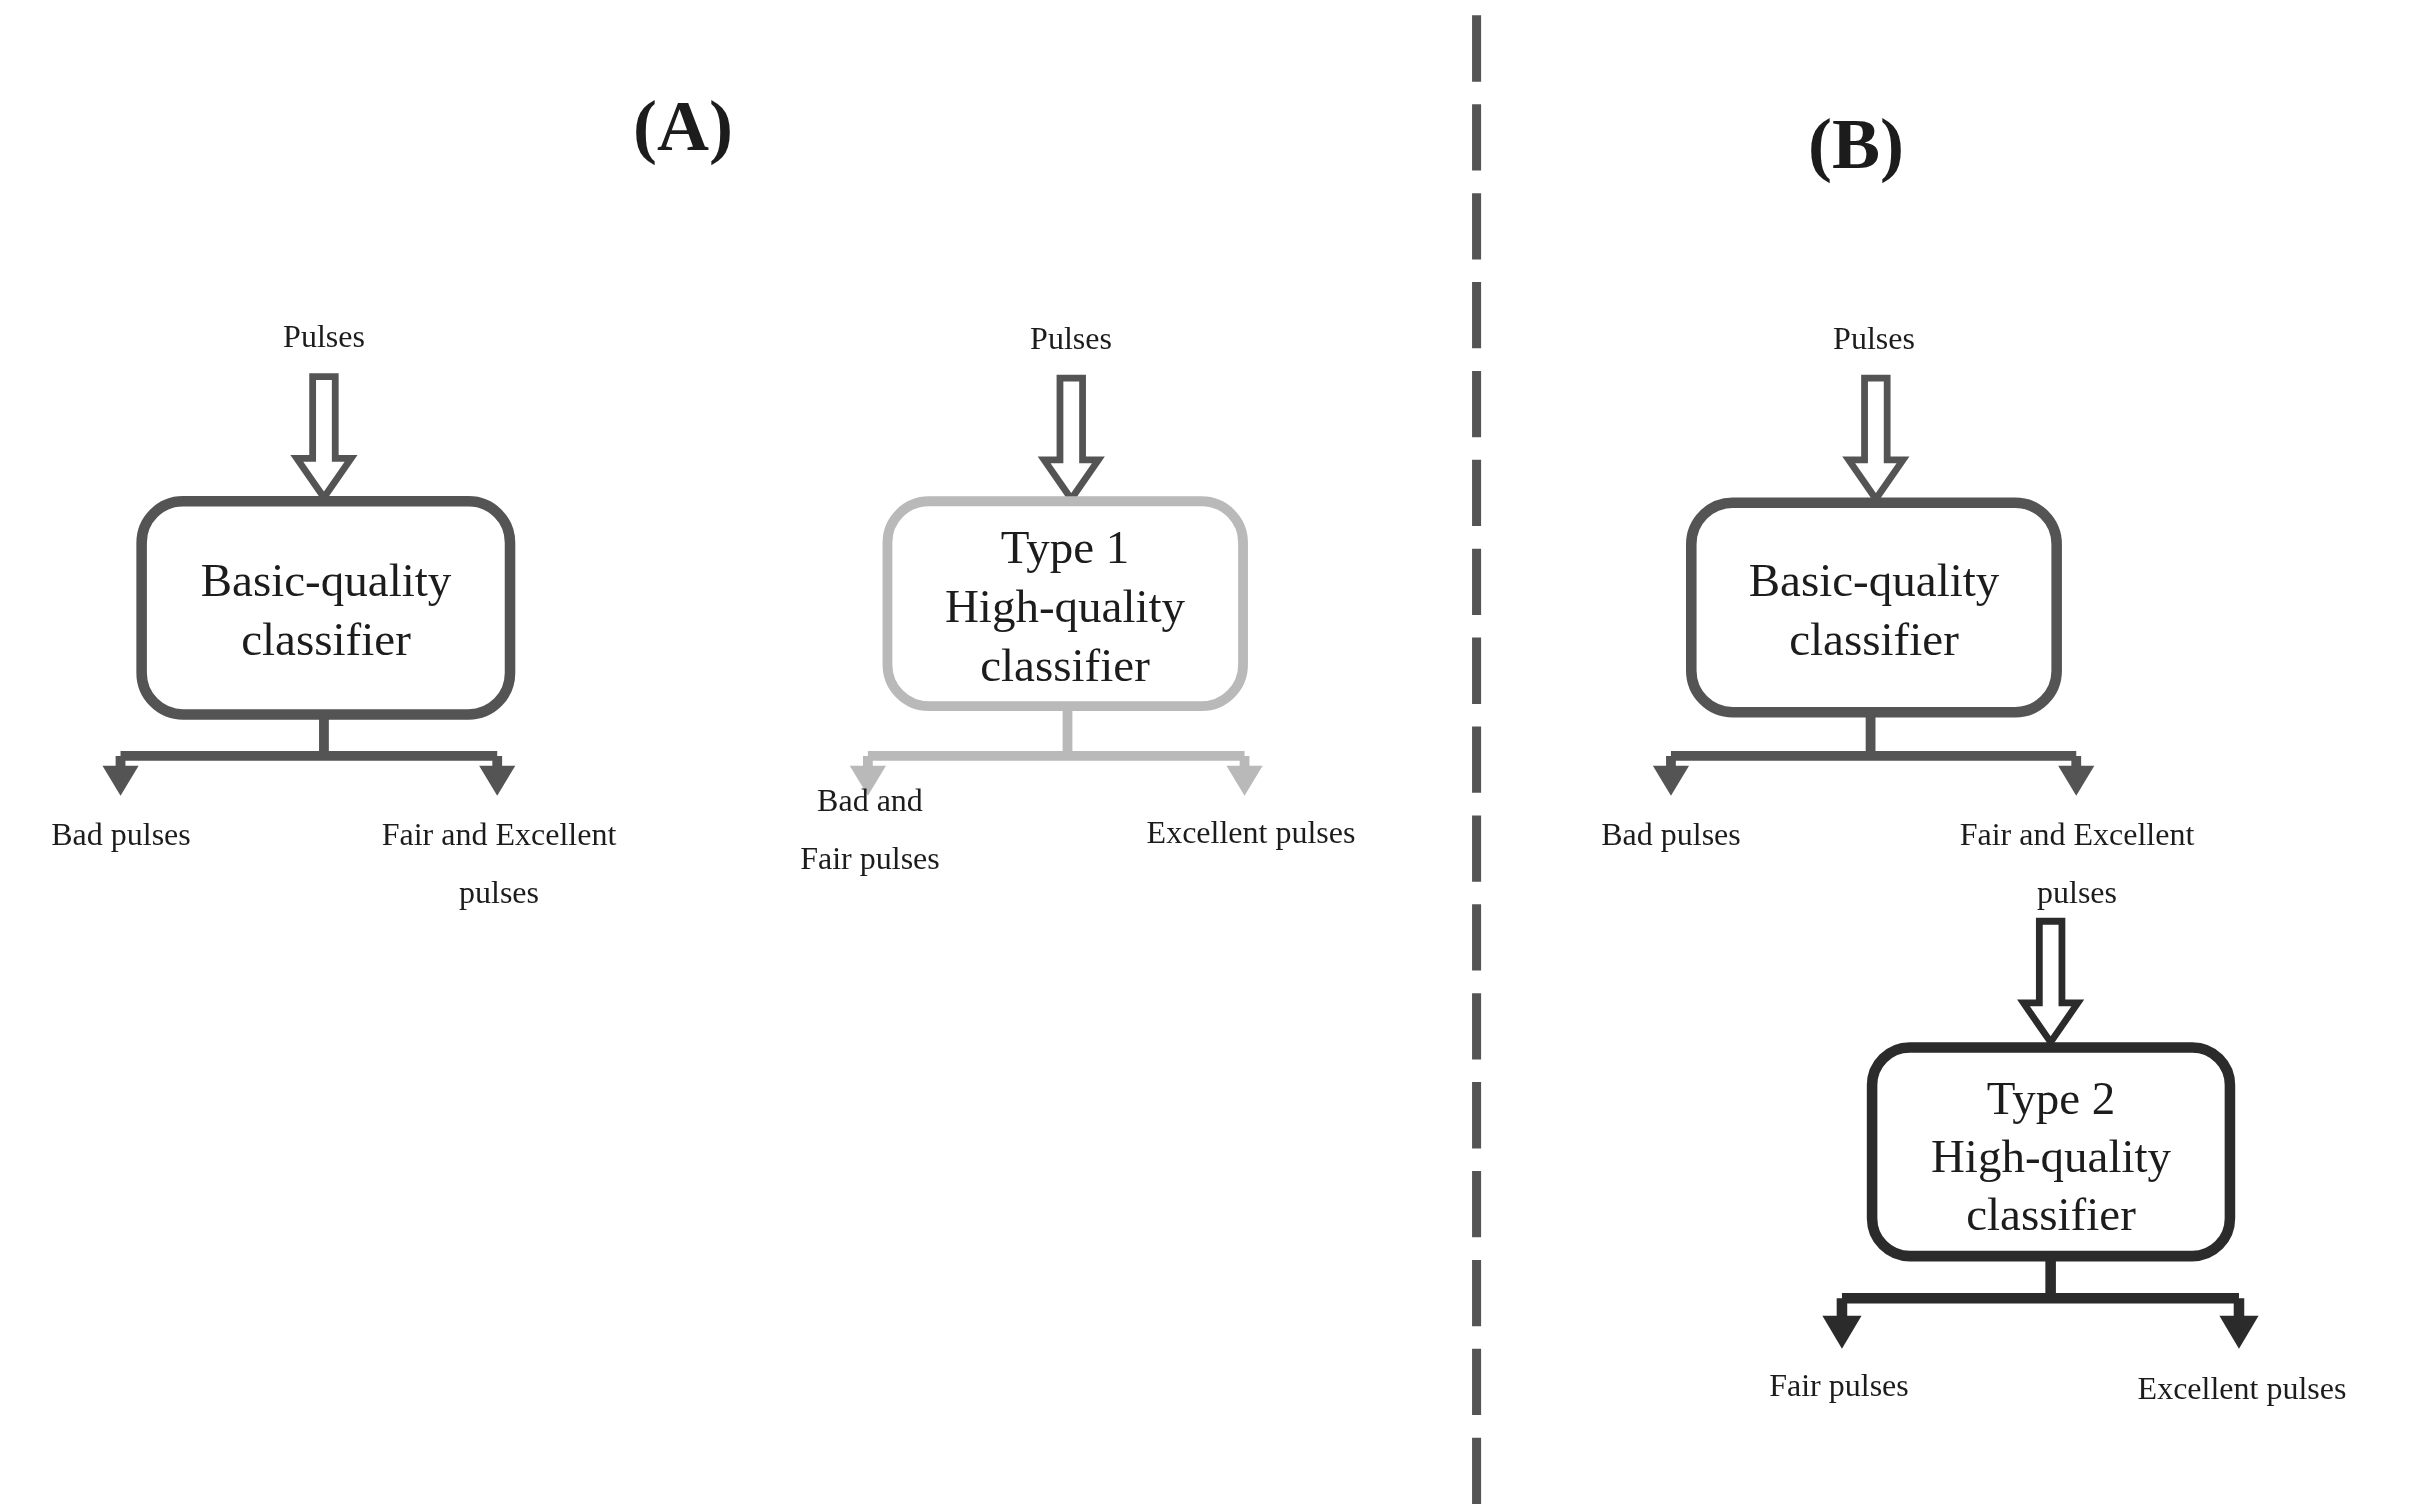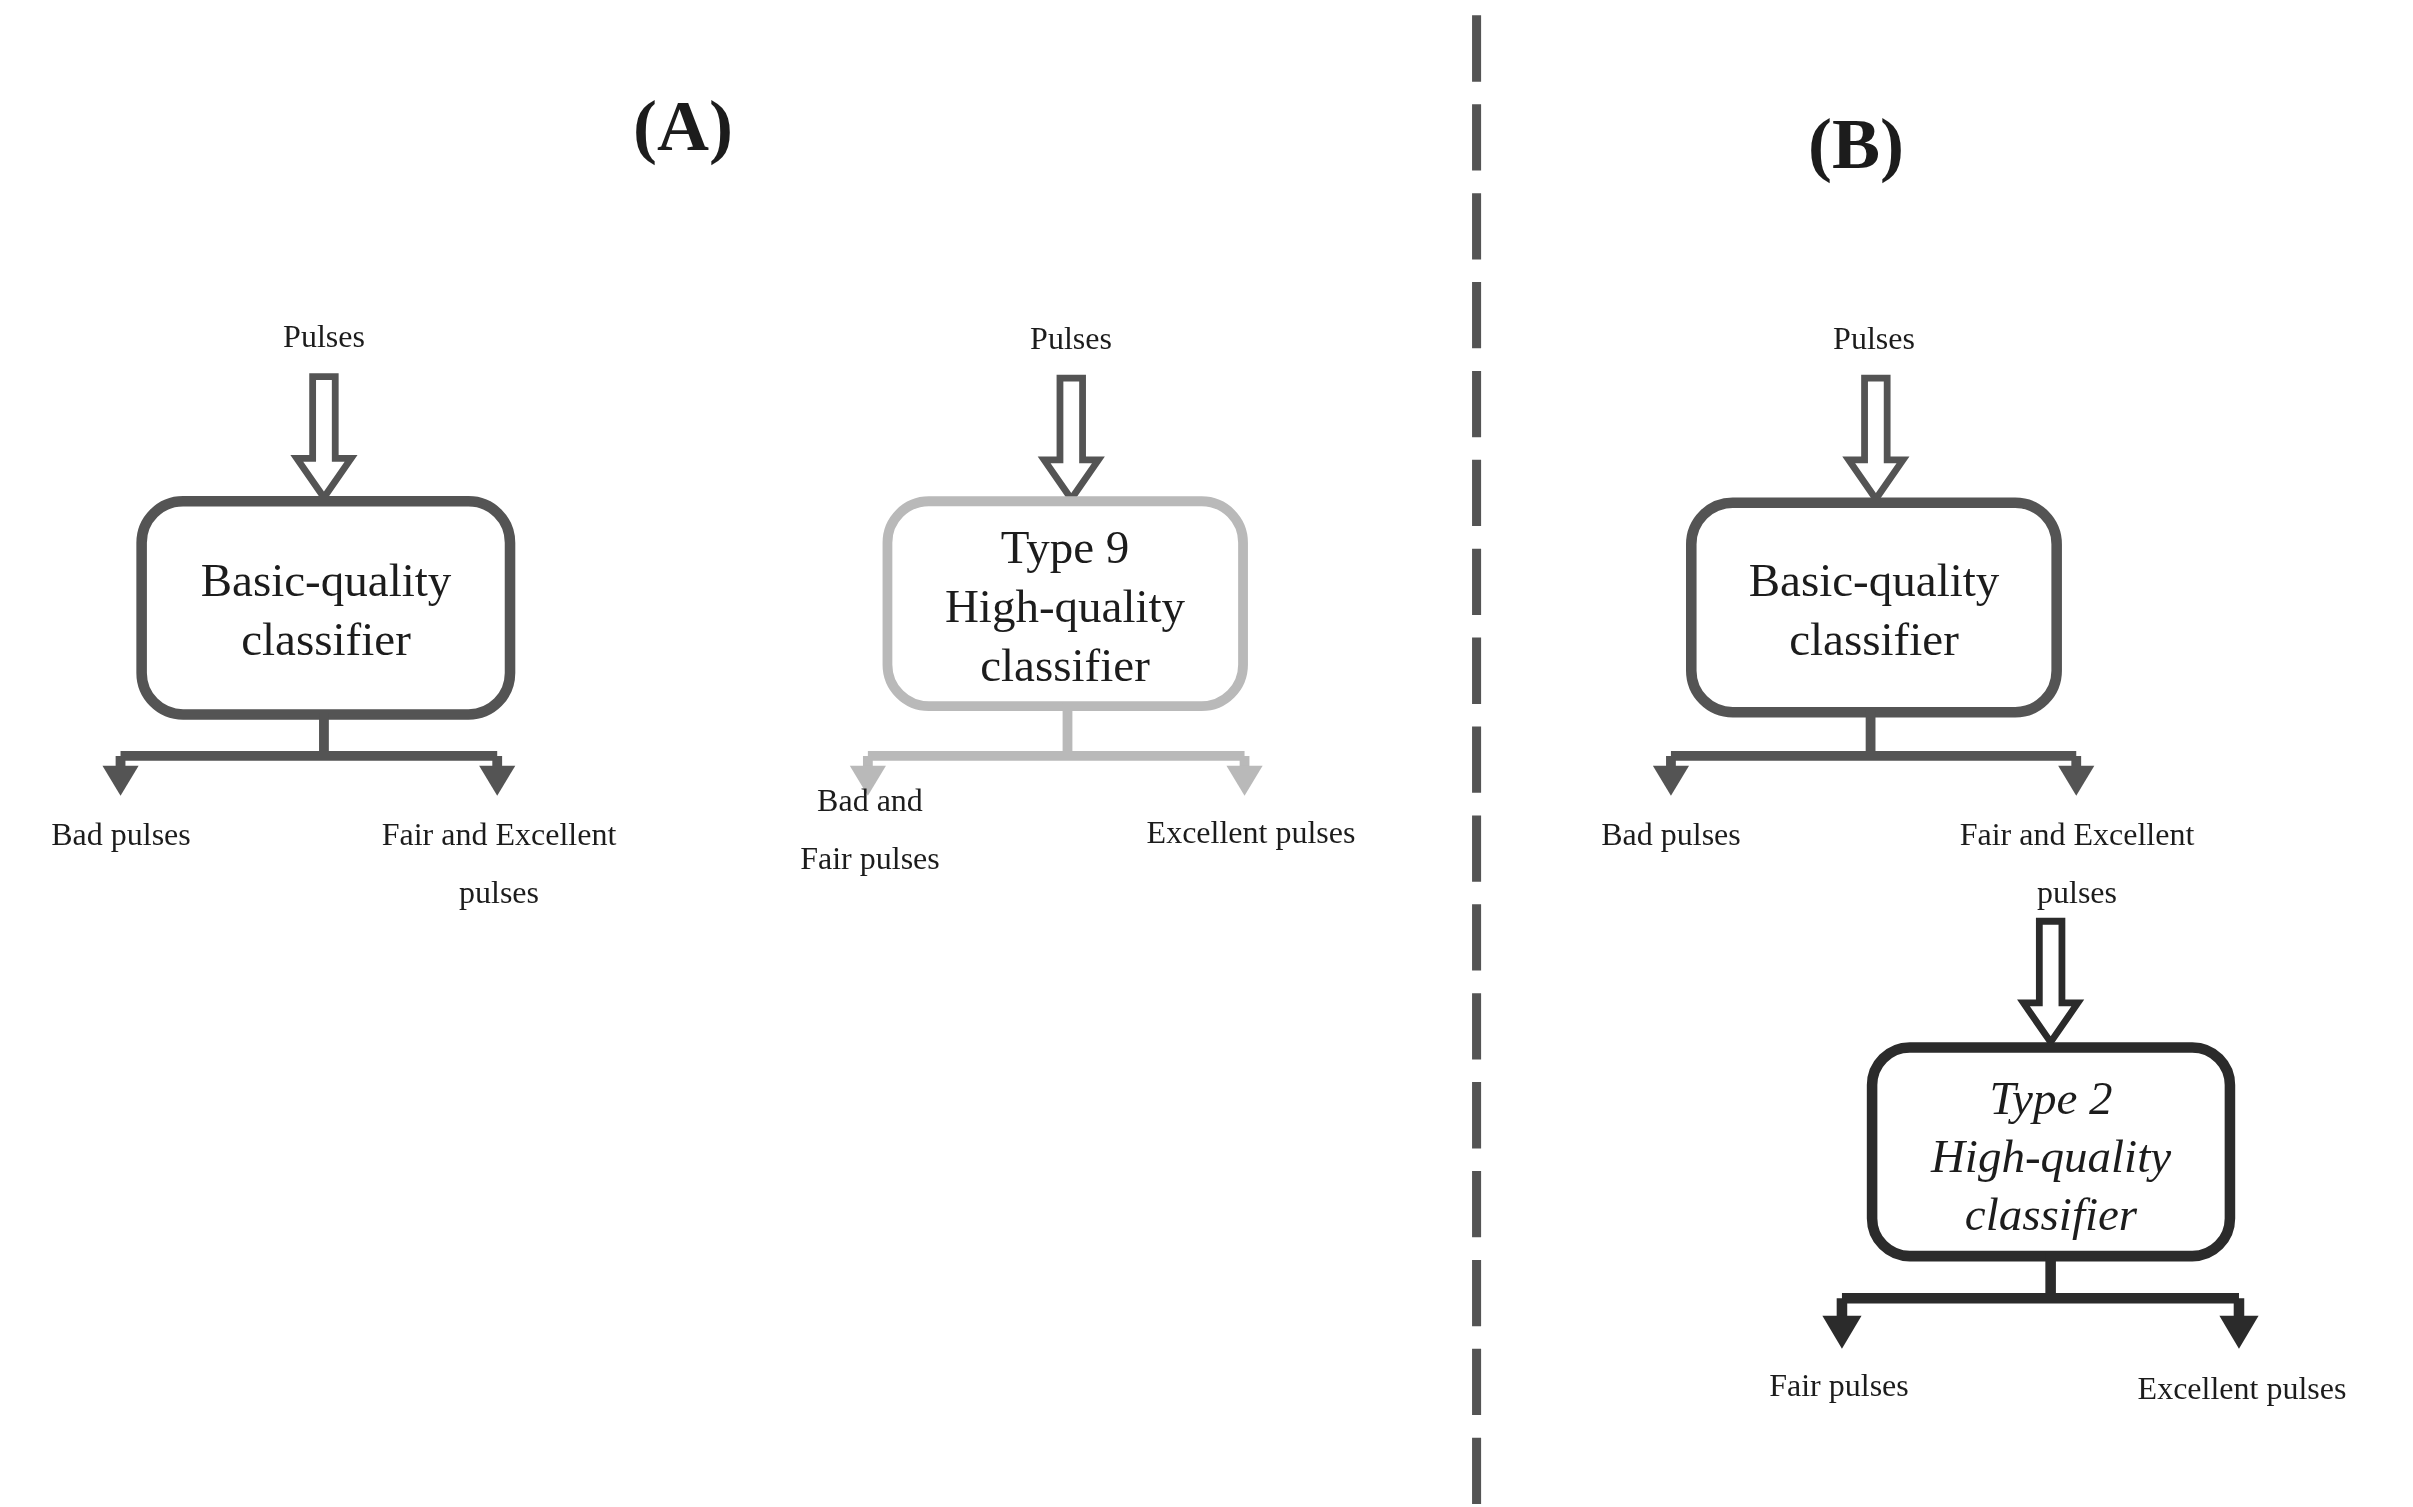--- a/index.html
+++ b/index.html
@@ -97,42 +97,42 @@
     <div>classifier</div>
   </div>
   <div class="lbl" style="left:121px;top:805px;">Bad pulses</div>
   <div class="lbl" style="left:499px;top:805px;">
     <div>Fair and Excellent</div>
     <div>pulses</div>
   </div>
 
   <div class="lbl" style="left:1071px;top:309px;">Pulses</div>
   <div class="lbl box-text" style="left:1065px;top:518px;">
-    <div>Type 9</div>
+    <div>Type 1</div>
     <div>High-quality</div>
     <div>classifier</div>
   </div>
   <div class="lbl" style="left:870px;top:771px;">
     <div>Bad and</div>
     <div>Fair pulses</div>
   </div>
   <div class="lbl" style="left:1251px;top:803px;">Excellent pulses</div>
 
   <div class="lbl" style="left:1874px;top:309px;">Pulses</div>
   <div class="lbl box-text" style="left:1874px;top:551px;">
     <div>Basic-quality</div>
     <div>classifier</div>
   </div>
   <div class="lbl" style="left:1671px;top:805px;">Bad pulses</div>
   <div class="lbl" style="left:2077px;top:805px;">
     <div>Fair and Excellent</div>
     <div>pulses</div>
   </div>
 
-  <div class="lbl box-text" style="left:2051px;top:1069px;line-height:58px;font-style:italic;">
+  <div class="lbl box-text" style="left:2051px;top:1069px;line-height:58px;">
     <div>Type 2</div>
     <div>High-quality</div>
     <div>classifier</div>
   </div>
   <div class="lbl" style="left:1839px;top:1356px;">Fair pulses</div>
   <div class="lbl" style="left:2242px;top:1359px;">Excellent pulses</div>
 
 </div>
 
 

